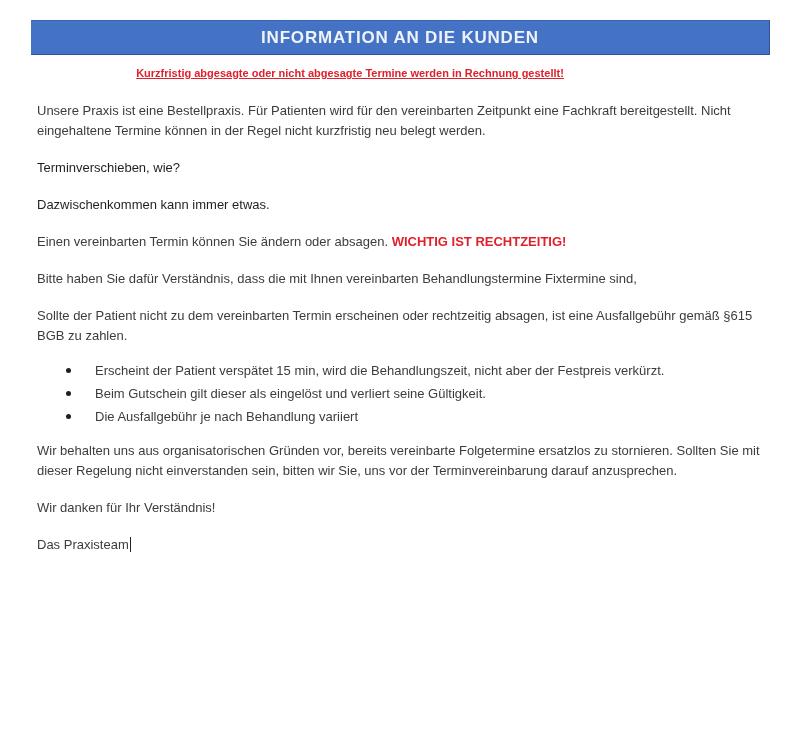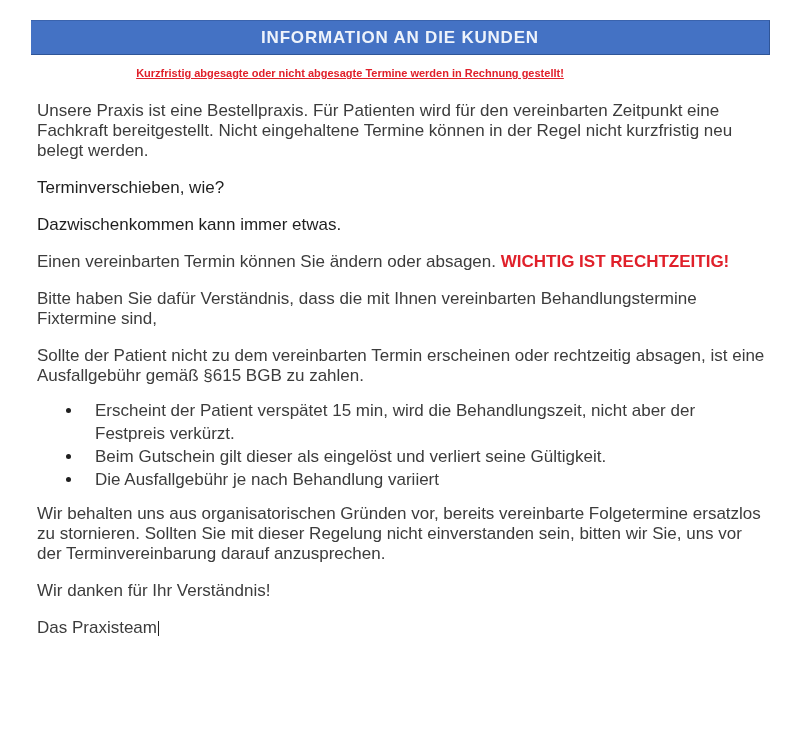--- a/index.html
+++ b/index.html
@@ -54,21 +54,21 @@
     font-weight: bold;
     text-decoration: underline;
     margin-left: 28px;
   }
   .content {
     position: absolute;
     left: 37px;
     top: 89px;
     width: 730px;
     line-height: 20px;
-    font-size: 17px;
+    font-size: 13px;
     color: #3c3c3c;
   }
   .content p {
     margin: 0 0 17px 0;
   }
   .content p.bold {
     font-weight: normal;
     color: #1f1f1f;
   }
   .red-strong {

